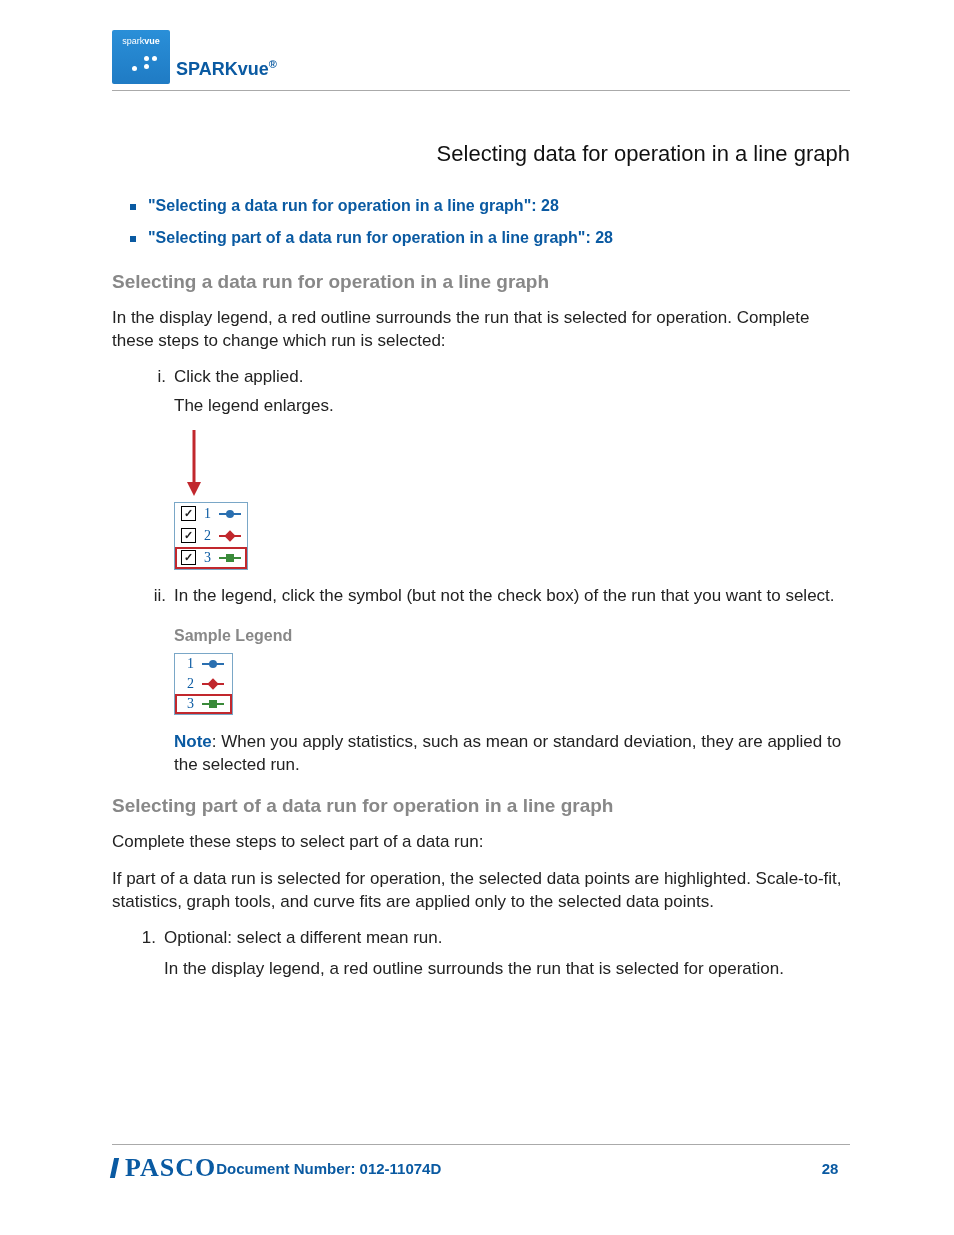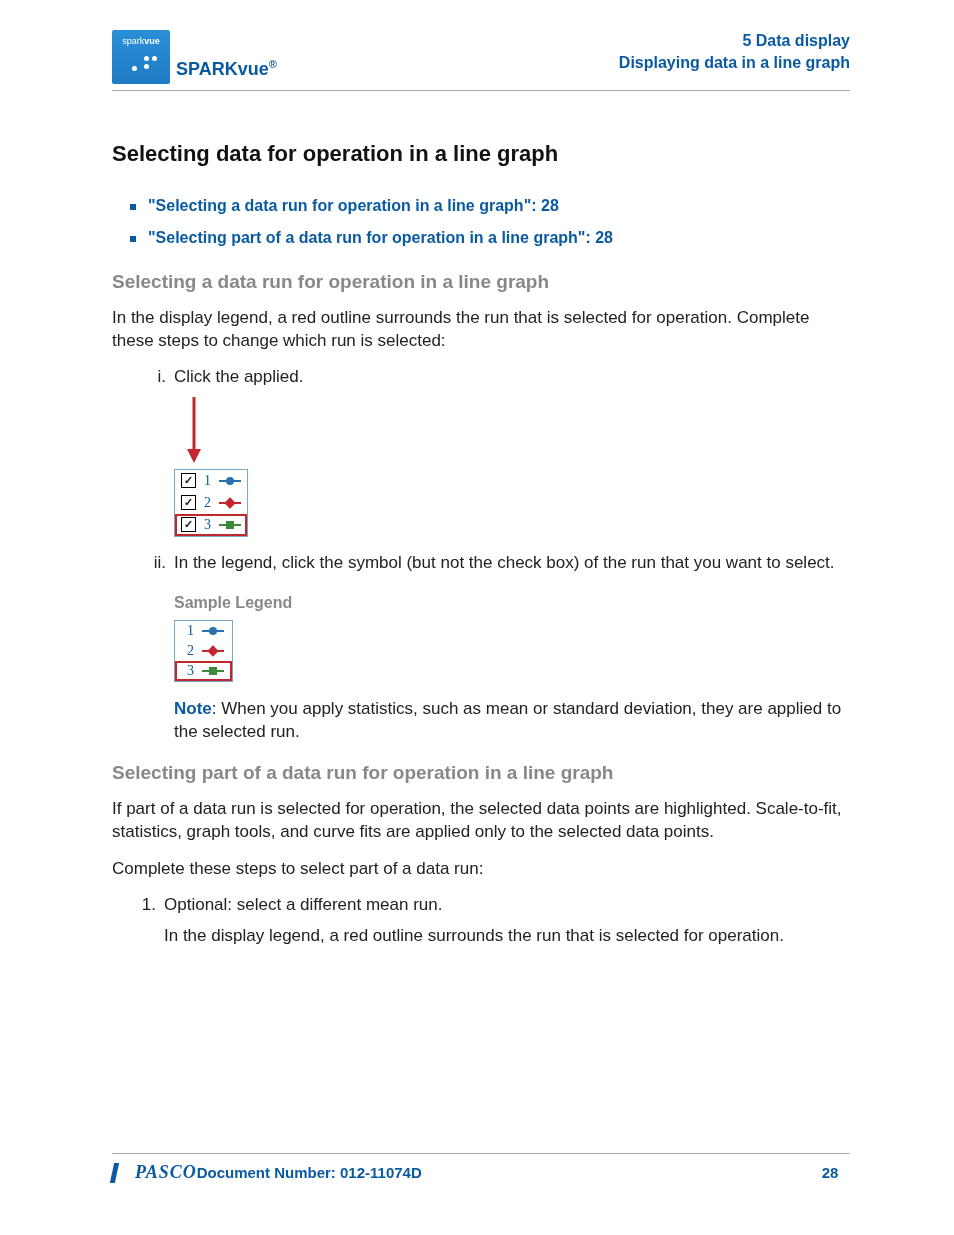--- a/index.html
+++ b/index.html
@@ -40,21 +40,21 @@
   .logo .spark-label b { font-weight: 700; }
   .logo .dots { position: absolute; bottom: 8px; left: 0; right: 0; height: 20px; }
   .logo .dots span { position: absolute; width: 5px; height: 5px; background:#fff; border-radius:50%; }
   .logo .dots .d1 { top:0; left:32px; }
   .logo .dots .d2 { top:0; left:40px; }
   .logo .dots .d3 { top:8px; left:32px; }
   .logo .dots .d4 { top:10px; left:20px; }
   .prod-name { color:#0a5aa2; font-weight:700; font-size:18px; align-self:flex-end; padding-bottom:4px; }
   .prod-name sup { font-size:11px; }
   .header-right { text-align:right; color:#0a5aa2; font-weight:700; font-size:16px; line-height:1.35; }
-  h1 { font-size:22px; font-weight:700; margin-bottom:30px; color:#111; }
+  h1 { font-size:22px; font-weight:400; margin-bottom:30px; color:#111;text-align:right; }
   ul.toc { list-style:none; margin:0 0 24px 18px; }
   ul.toc li { position:relative; padding-left:18px; margin-bottom:14px; color:#0a5aa2; font-weight:700; font-size:16px; }
   ul.toc li::before { content:""; position:absolute; left:0; top:7px; width:6px; height:6px; background:#0a5aa2; }
   h2.sub { color:#888; font-weight:700; font-size:19px; margin:18px 0 14px 0; }
   p.body { margin-bottom:14px; line-height:1.35; }
   ol.roman { list-style:none; margin-left:28px; }
   ol.roman > li { margin-bottom:12px; }
   ol.roman > li .marker { display:inline-block; width:26px; text-align:right; margin-right:8px; }
   ol.roman > li .first { display:flex; align-items:flex-start; margin-bottom:8px; }
   ol.roman > li .rest { margin-left:34px; margin-bottom:10px; line-height:1.35; }
@@ -92,21 +92,21 @@
     margin-left:6px; margin-bottom:4px;
   }
   .arrow-down svg { display:block; }
   .footer {
     position:absolute; bottom:52px; left:112px; right:104px;
     border-top:1.5px solid #aaa;
     padding-top:8px;
     display:flex; justify-content:space-between; align-items:center;
     color:#0a5aa2; font-weight:700; font-size:15px;
   }
-  .footer .pasco { font-style:italic; font-family:Georgia,'Times New Roman',serif; font-size:18px; letter-spacing:1px; color:#0a5aa2; display:flex; align-items:center; gap:16px;}
+  .footer .pasco { font-family:Georgia,'Times New Roman',serif; font-size:26px; letter-spacing:1px; color:#0a5aa2; display:flex; align-items:center; gap:6px;}
   .footer .pasco .bar { display:inline-block; width:5px; height:20px; background:#0a5aa2; margin-right:2px; transform:skewX(-12deg);}
   .footer .docnum { flex:1; }
   .footer .pagenum { text-align:center; min-width:40px; }
   .sample-legend-box .legend-row { padding:2px 8px 2px 10px; }
 </style>
 </head>
 <body>
 
 <div class="page">
 
@@ -118,42 +118,39 @@
             <span class="d1"></span>
             <span class="d2"></span>
             <span class="d3"></span>
             <span class="d4"></span>
           </div>
       </div>
       <span class="prod-name">
         <span>SPARK</span><span>vue</span><sup>®</sup>
       </span>
     </div>
-    <div class="header-right">
-      <div>5   Data display</div>
-      <div>Displaying data in a line graph</div>
-    </div>
   </div>
 
   <h1>Selecting data for operation in a line graph</h1>
 
   <ul class="toc">
     <li><span>"Selecting a data run for operation in a line graph":  28</span></li>
     <li><span>"Selecting part of a data run for operation in a line graph":  28</span></li>
   </ul>
 
   <h2 class="sub">Selecting a data run for operation in a line graph</h2>
   <p class="body">In the display legend, a red outline surrounds the run that is selected for operation. Complete these steps to change which run is selected:</p>
 
   <ol class="roman">
     <li>
       <div class="first">
         <span class="marker">i.</span>
         <span>Click the applied.</span>
       </div>
+      <div class="rest">The legend enlarges.</div>
 
       <div class="legend-fig">
         <div class="arrow-down">
           <svg width="28" height="70">
               <line x1="14" y1="2" x2="14" y2="56" stroke="#c1272d" stroke-width="3"></line>
               <polygon points="14,68 7,54 21,54" fill="#c1272d"></polygon>
             </svg>
         </div>
         <div class="legend-box">
           <div class="legend-row">
@@ -217,22 +214,22 @@
         </div>
       </div>
 
       <div class="rest">
         <span class="note-word">Note</span><span>: When you apply statistics, such as mean or standard deviation, they are applied to the selected run.</span>
       </div>
     </li>
   </ol>
 
   <h2 class="sub">Selecting part of a data run for operation in a line graph</h2>
+  <p class="body">Complete these steps to select part of a data run:</p>
   <p class="body">If part of a data run is selected for operation, the selected data points are highlighted. Scale-to-fit, statistics, graph tools, and curve fits are applied only to the selected data points.</p>
-  <p class="body">Complete these steps to select part of a data run:</p>
 
   <ol class="arabic">
     <li>
       <div class="first">
         <span class="marker">1.</span>
         <span>Optional: select a different mean run.</span>
       </div>
       <div class="rest">In the display legend, a red outline surrounds the run that is selected for operation.</div>
     </li>
   </ol>

